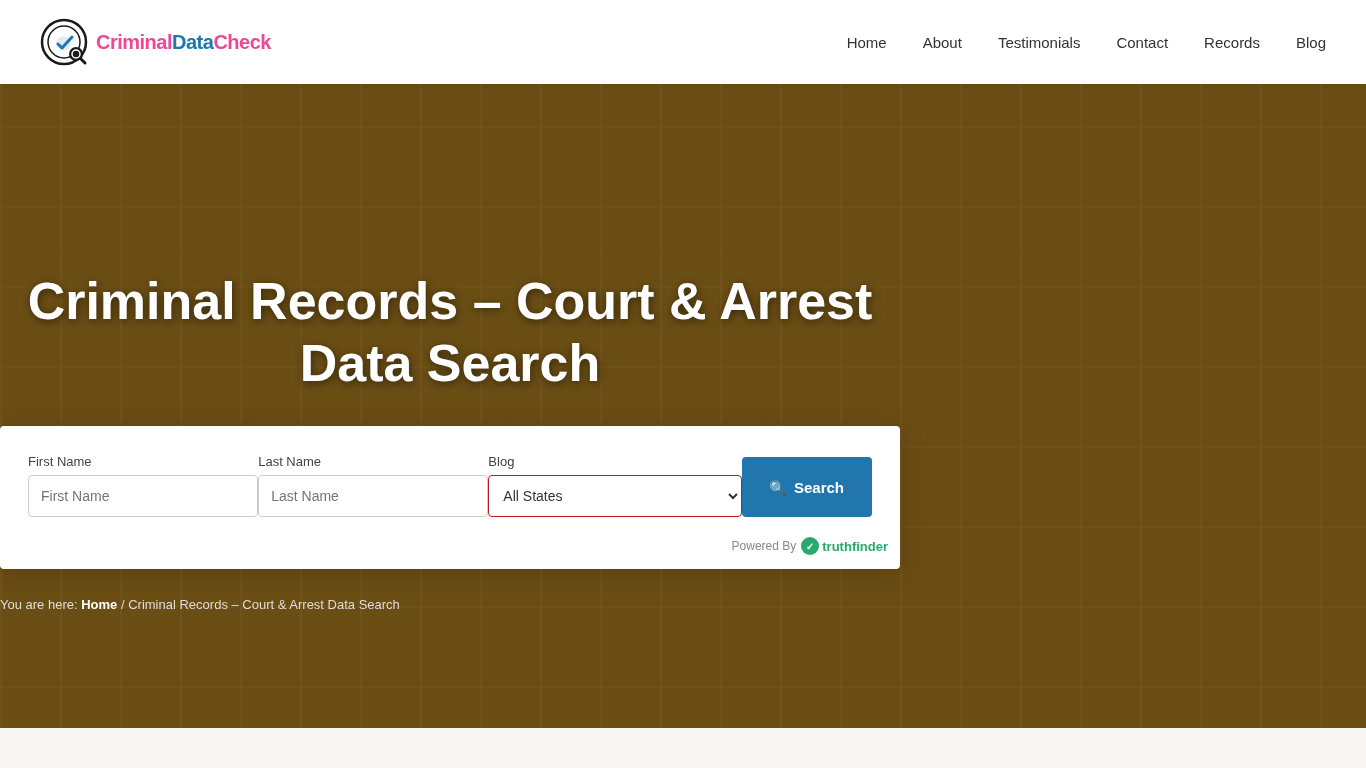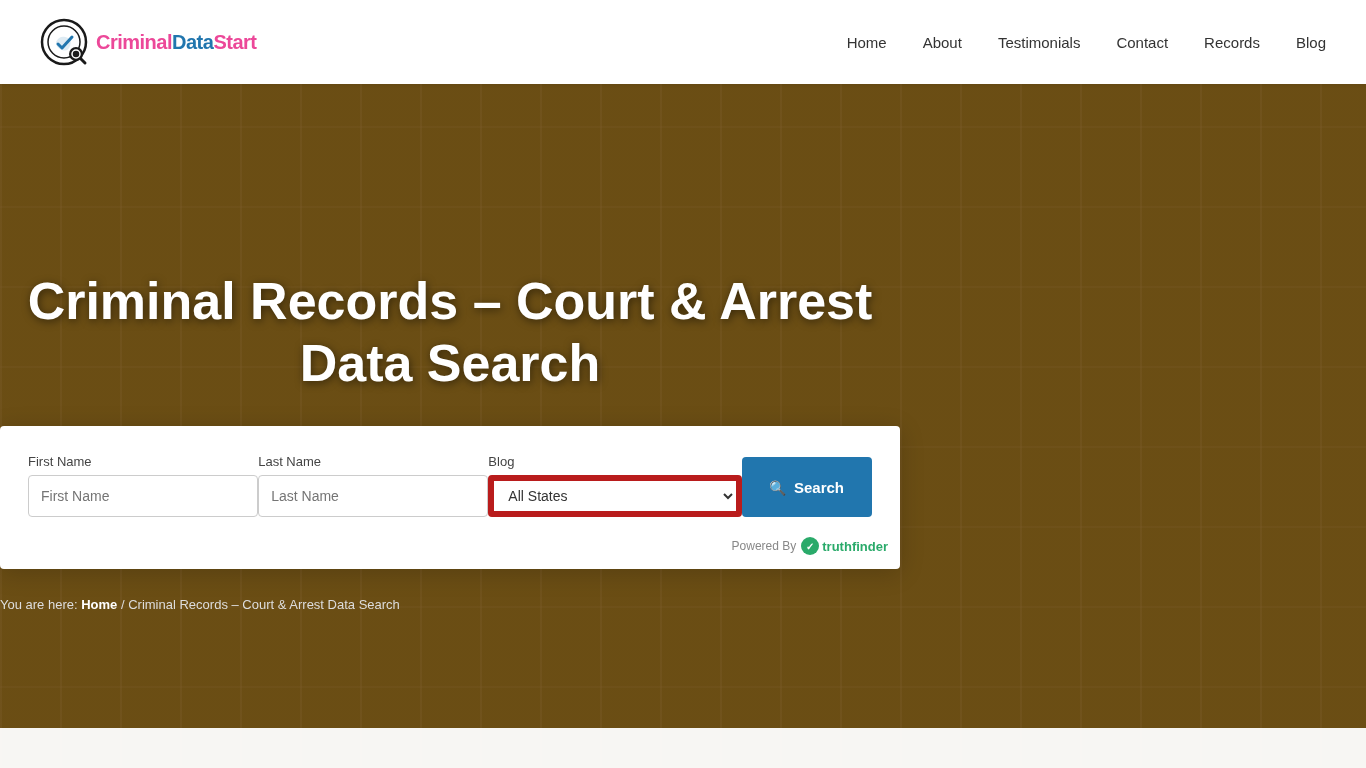--- a/index.html
+++ b/index.html
@@ -171,21 +171,21 @@
       border-radius: 4px;
       font-size: 14px;
       color: #555;
       outline: none;
     }
 
     #state-select {
       width: 100%;
       height: 42px;
       padding: 0 10px;
-      border: 6px solid #b91c1c;
+      border: 1px solid #b91c1c;
       border-radius: 4px;
       font-size: 14px;
       color: #333;
       background: #fff;
       appearance: auto;
       outline: none;
       cursor: pointer;
     }
 
     #search-btn {
@@ -279,21 +279,21 @@
     <svg id="logo-icon" viewBox="0 0 48 48" xmlns="http://www.w3.org/2000/svg">
       <circle cx="24" cy="24" r="22" fill="none" stroke="#1a1a1a" stroke-width="2.5"></circle>
       <circle cx="24" cy="24" r="16" fill="none" stroke="#1a1a1a" stroke-width="1.5"></circle>
       <path d="M16 24 Q20 16 28 20 Q32 22 30 28 Q28 34 22 32 Q16 30 16 24Z" fill="#2176ae" opacity="0.15"></path>
       <path d="M18 26 L22 30 L32 19" stroke="#2176ae" stroke-width="3" fill="none" stroke-linecap="round" stroke-linejoin="round"></path>
       <circle cx="36" cy="36" r="7" fill="#1a1a1a"></circle>
       <line x1="41" y1="41" x2="45" y2="45" stroke="#1a1a1a" stroke-width="3" stroke-linecap="round"></line>
       <circle cx="36" cy="36" r="4" fill="none" stroke="#fff" stroke-width="1.5"></circle>
     </svg>
     <div id="logo-text">
-      <span class="dark">Criminal</span><span class="blue">Data</span><span class="dark">Start</span>
+      <span class="dark">Criminal</span><span class="blue">Data</span><span class="dark">Check</span>
     </div>
   </a>
   <nav>
     <a href="#">Home</a>
     <a href="#">About</a>
     <a href="#">Testimonials</a>
     <a href="#">Contact</a>
     <a href="#">Records</a>
     <a href="#">Blog</a>
   </nav>

